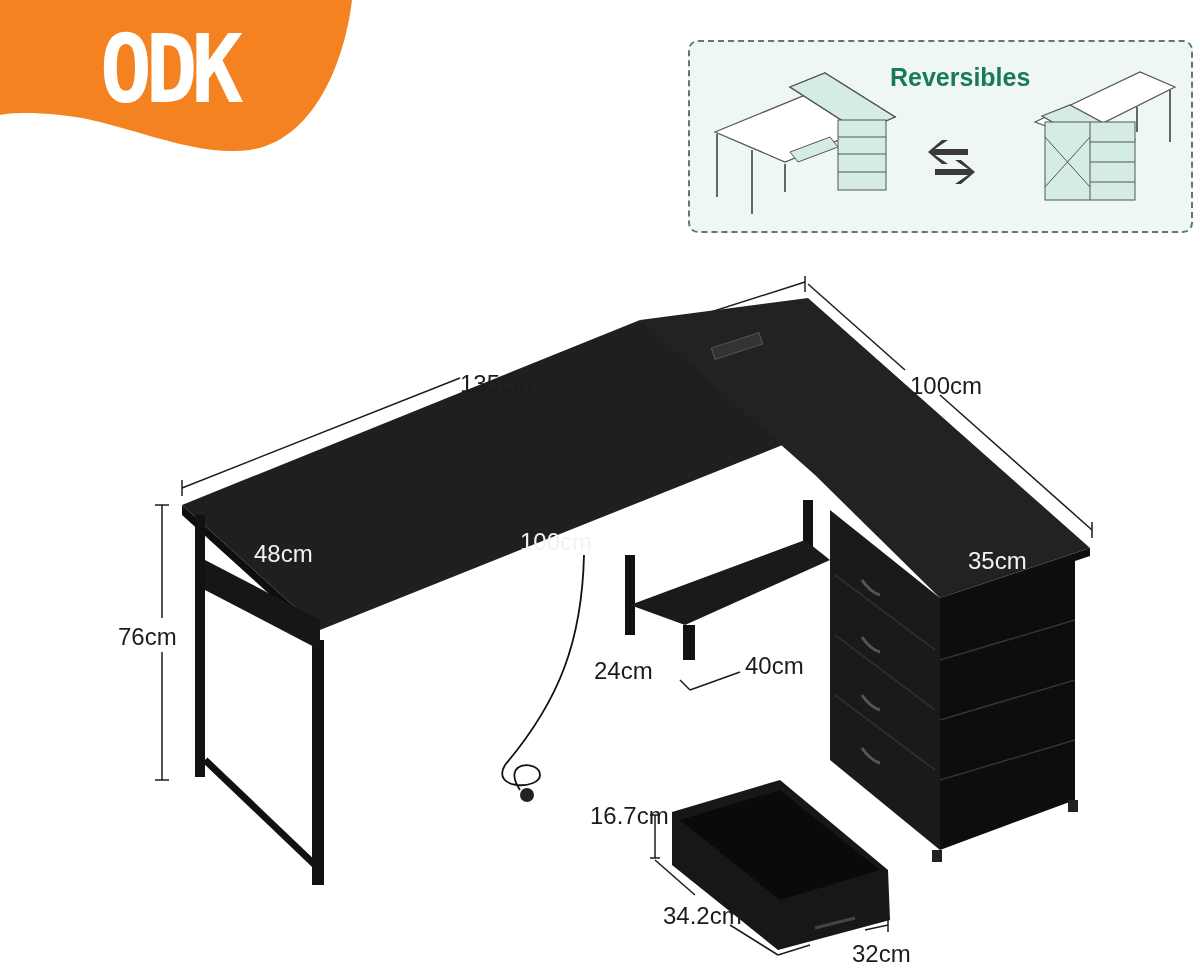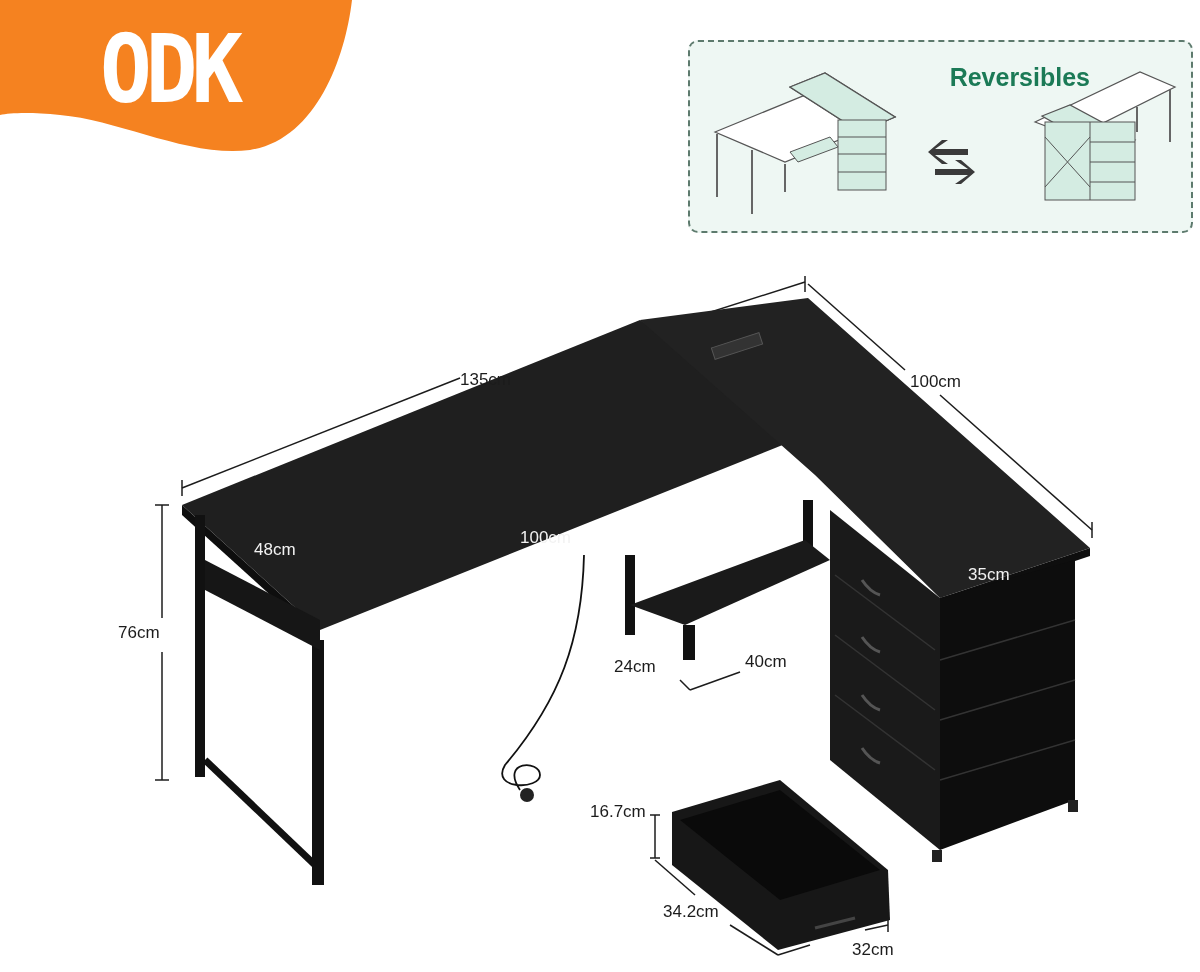--- a/index.html
+++ b/index.html
@@ -6,23 +6,23 @@
   body { width:1200px; height:972px; position:relative; overflow:hidden;
          font-family:"Liberation Sans", sans-serif; }
   .abs { position:absolute; }
   .brand-blob { left:0; top:0; width:380px; height:160px; }
   .brand-logo { left:100px; top:14px; font-family:"DejaVu Sans Mono", monospace;
                 font-size:86px; font-weight:bold; color:#ffffff; letter-spacing:-6px;
                 line-height:100px; transform:scaleY(1.1); transform-origin:top left; }
   .reversible-card { left:688px; top:40px; width:505px; height:193px;
                      background:#eef7f3; border:2px dashed #5d7a6d; border-radius:10px;
                      box-sizing:border-box; }
-  .rev-title { left:200px; top:22px; width:200px; text-align:right; color:#1b7a56;
+  .rev-title { left:200px; top:22px; width:200px; text-align:left; color:#1b7a56;
                font-weight:bold; font-size:25px; line-height:26px; }
-  .dim { font-size:17px; color:#1c1c1c; white-space:nowrap; }
+  .dim { font-size:24px; color:#1c1c1c; white-space:nowrap; }
   .dim.light { color:#f2f2f2; }
   svg { position:absolute; left:0; top:0; }
 </style>
 </head>
 <body>
 
 <svg class="brand-blob" width="380" height="160" viewBox="0 0 380 160">
   <path d="M0,0 L352,0 C345,60 315,140 250,150 C190,158 120,120 60,115 C30,112 10,113 0,115 Z" fill="#f58220"></path>
 </svg>
 <div class="abs brand-logo">ODK</div>
@@ -139,19 +139,19 @@
 
   <polygon points="672,812 780,780 888,870 890,920 778,950 672,865" fill="#171717"></polygon>
   <polygon points="680,820 780,790 880,870 780,900" fill="#0a0a0a"></polygon>
   <path d="M815,928 L855,918" stroke="#444" stroke-width="3"></path>
 </svg>
 
 <div class="abs dim" style="left:460px;top:370px">135cm</div>
 <div class="abs dim" style="left:910px;top:372px">100cm</div>
 <div class="abs dim light" style="left:254px;top:540px">48cm</div>
 <div class="abs dim light" style="left:520px;top:528px">100cm</div>
-<div class="abs dim light" style="left:968px;top:565px">35cm</div>
+<div class="abs dim light" style="left:968px;top:547px">35cm</div>
 <div class="abs dim" style="left:118px;top:623px">76cm</div>
-<div class="abs dim" style="left:614px;top:657px">24cm</div>
+<div class="abs dim" style="left:594px;top:657px">24cm</div>
 <div class="abs dim" style="left:745px;top:652px">40cm</div>
 <div class="abs dim" style="left:590px;top:802px">16.7cm</div>
 <div class="abs dim" style="left:663px;top:902px">34.2cm</div>
 <div class="abs dim" style="left:852px;top:940px">32cm</div>
 
 </body></html>

